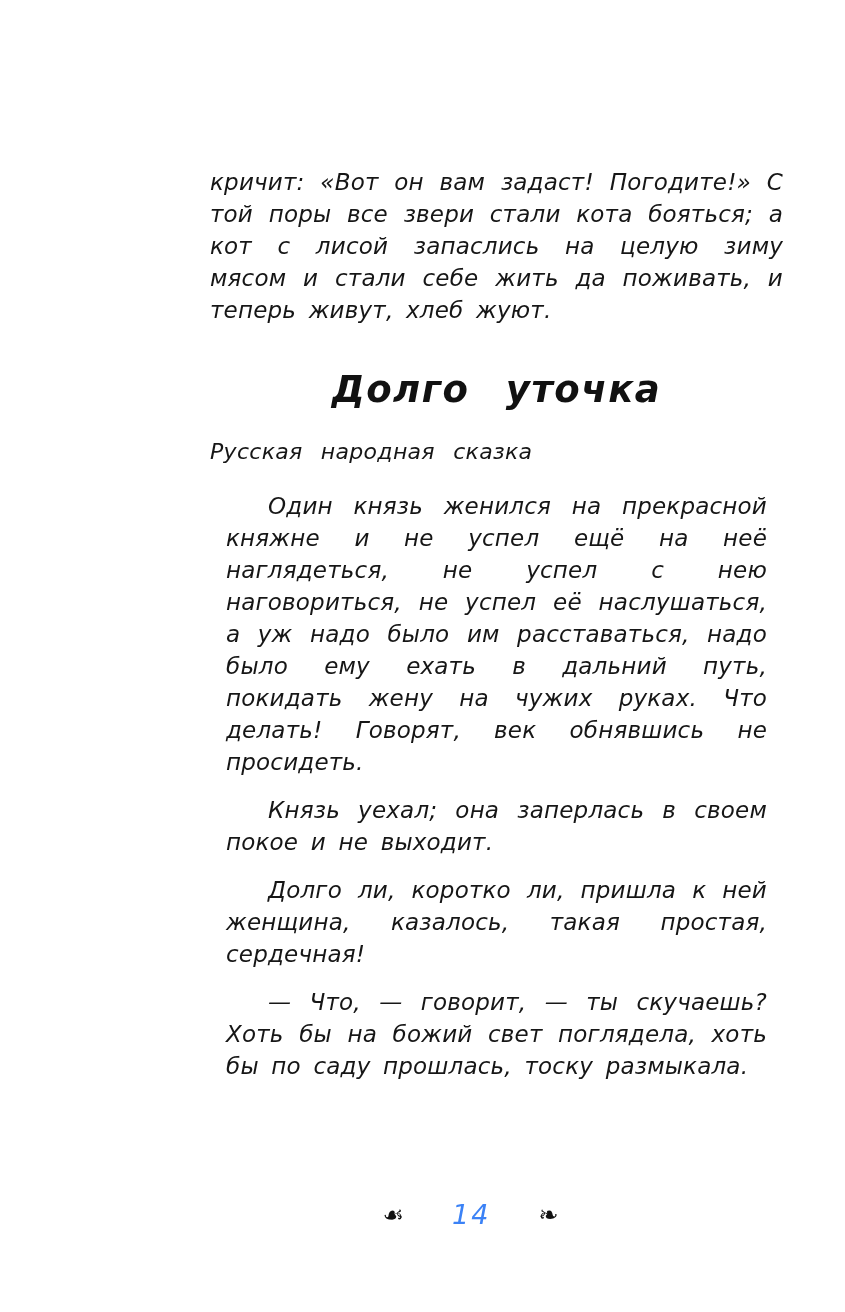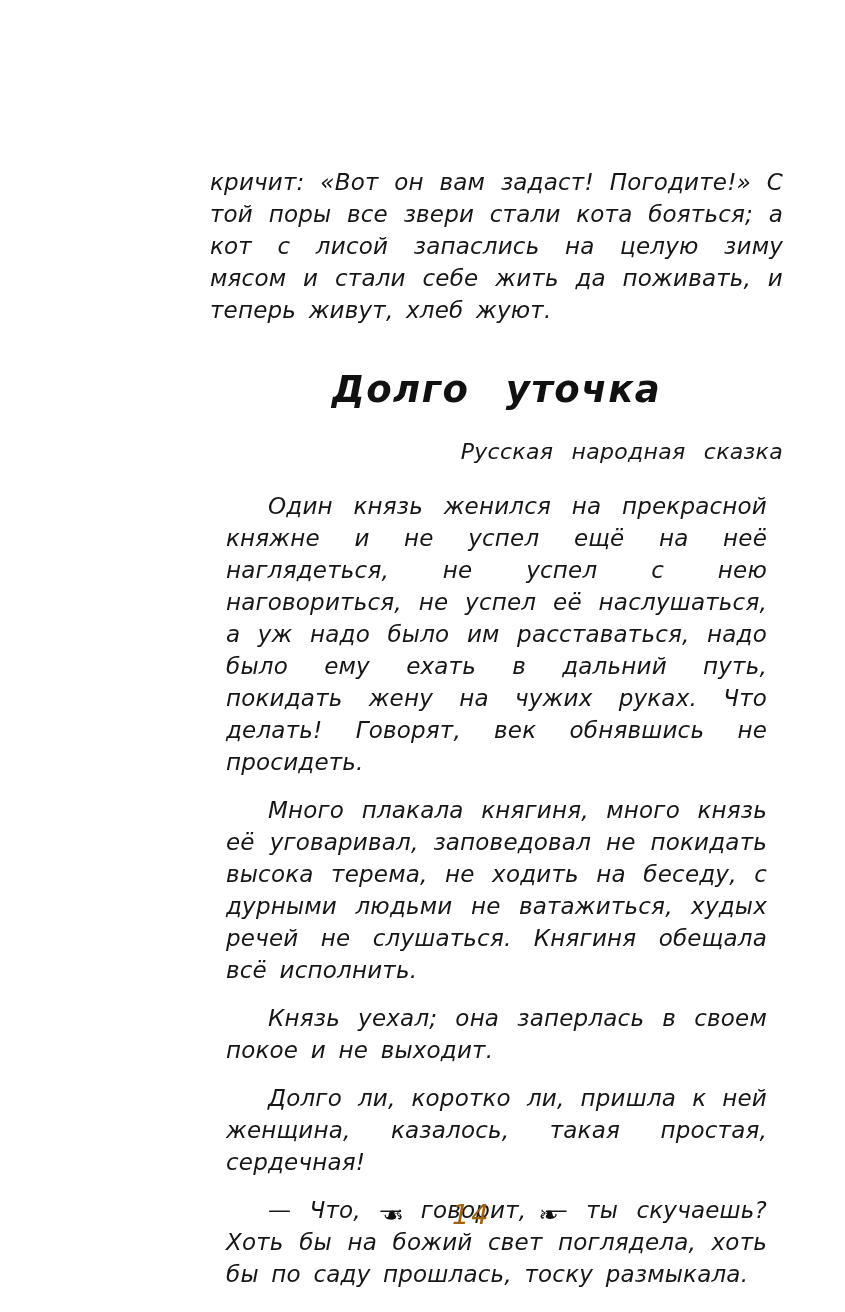--- a/index.html
+++ b/index.html
@@ -31,21 +31,21 @@
     margin-top: 42px;
     text-align: center;
     font-size: 37px;
     font-weight: bold;
     letter-spacing: 1.5px;
     word-spacing: 22px;
     color: #111;
   }
   .story-subtitle {
     margin-top: 28px;
-    text-align: right;
+    text-align: left;
     font-size: 22px;
     word-spacing: 11px;
     letter-spacing: 0.3px;
   }
   .story-body { margin-top: 26px; }
   .page-footer {
     position: absolute;
     left: 0; right: 0;
     bottom: 98px;
     display: flex;
@@ -56,37 +56,36 @@
   .ornament {
     font-family: "DejaVu Serif", "DejaVu Sans", serif;
     font-size: 24px;
     line-height: 1;
     color: #111;
   }
   .page-number {
     font-size: 27px;
     letter-spacing: 2px;
     font-weight: 500;
-    color: #a16207;
+    color: #3b82f6;
   }
 </style>
 </head>
 <body>
 
 <div class="page">
   <div class="content">
     <p class="para">кричит: «Вот он вам задаст! Погодите!» С той поры все звери стали кота бояться; а кот с лисой запаслись на целую зиму мясом и стали себе жить да поживать, и теперь живут, хлеб жуют.</p>
 
     <h1 class="story-title">Долго уточка</h1>
 
     <div class="story-subtitle">Русская народная сказка</div>
 
     <div class="story-body">
         <p class="para indent">Один князь женился на прекрасной княжне и не успел ещё на неё наглядеться, не успел с нею наговориться, не успел её наслушаться, а уж надо было им расставаться, надо было ему ехать в дальний путь, покидать жену на чужих руках. Что делать! Говорят, век обнявшись не просидеть.</p>
-        <p class="para indent">Много плакала княгиня, много князь её уговаривал, заповедовал не покидать высока терема, не ходить на беседу, с дурными людьми не ватажиться, худых речей не слушаться. Княгиня обещала всё исполнить.</p>
         <p class="para indent">Князь уехал; она заперлась в своем покое и не выходит.</p>
         <p class="para indent">Долго ли, коротко ли, пришла к ней женщина, казалось, такая простая, сердечная!</p>
         <p class="para indent">— Что, — говорит, — ты скучаешь? Хоть бы на божий свет поглядела, хоть бы по саду прошлась, тоску размыкала.</p>
       </div>
   </div>
 
   <div class="page-footer">
     <span class="ornament">☙</span>
     <span class="page-number">14</span>
     <span class="ornament">❧</span>

